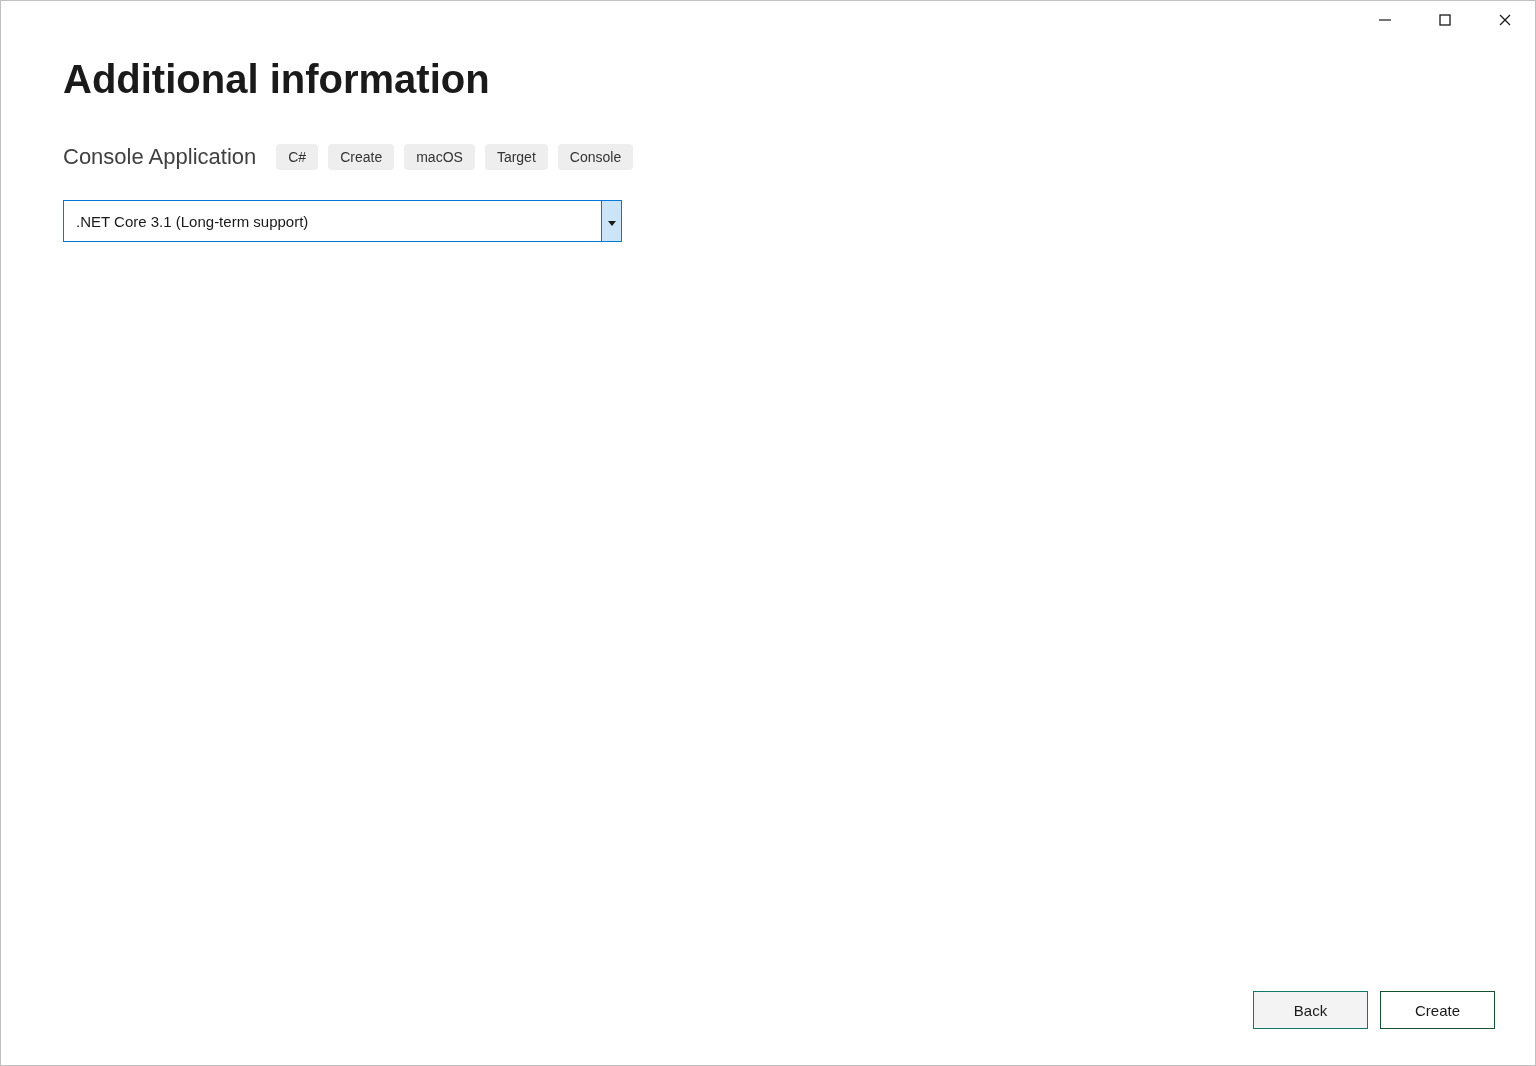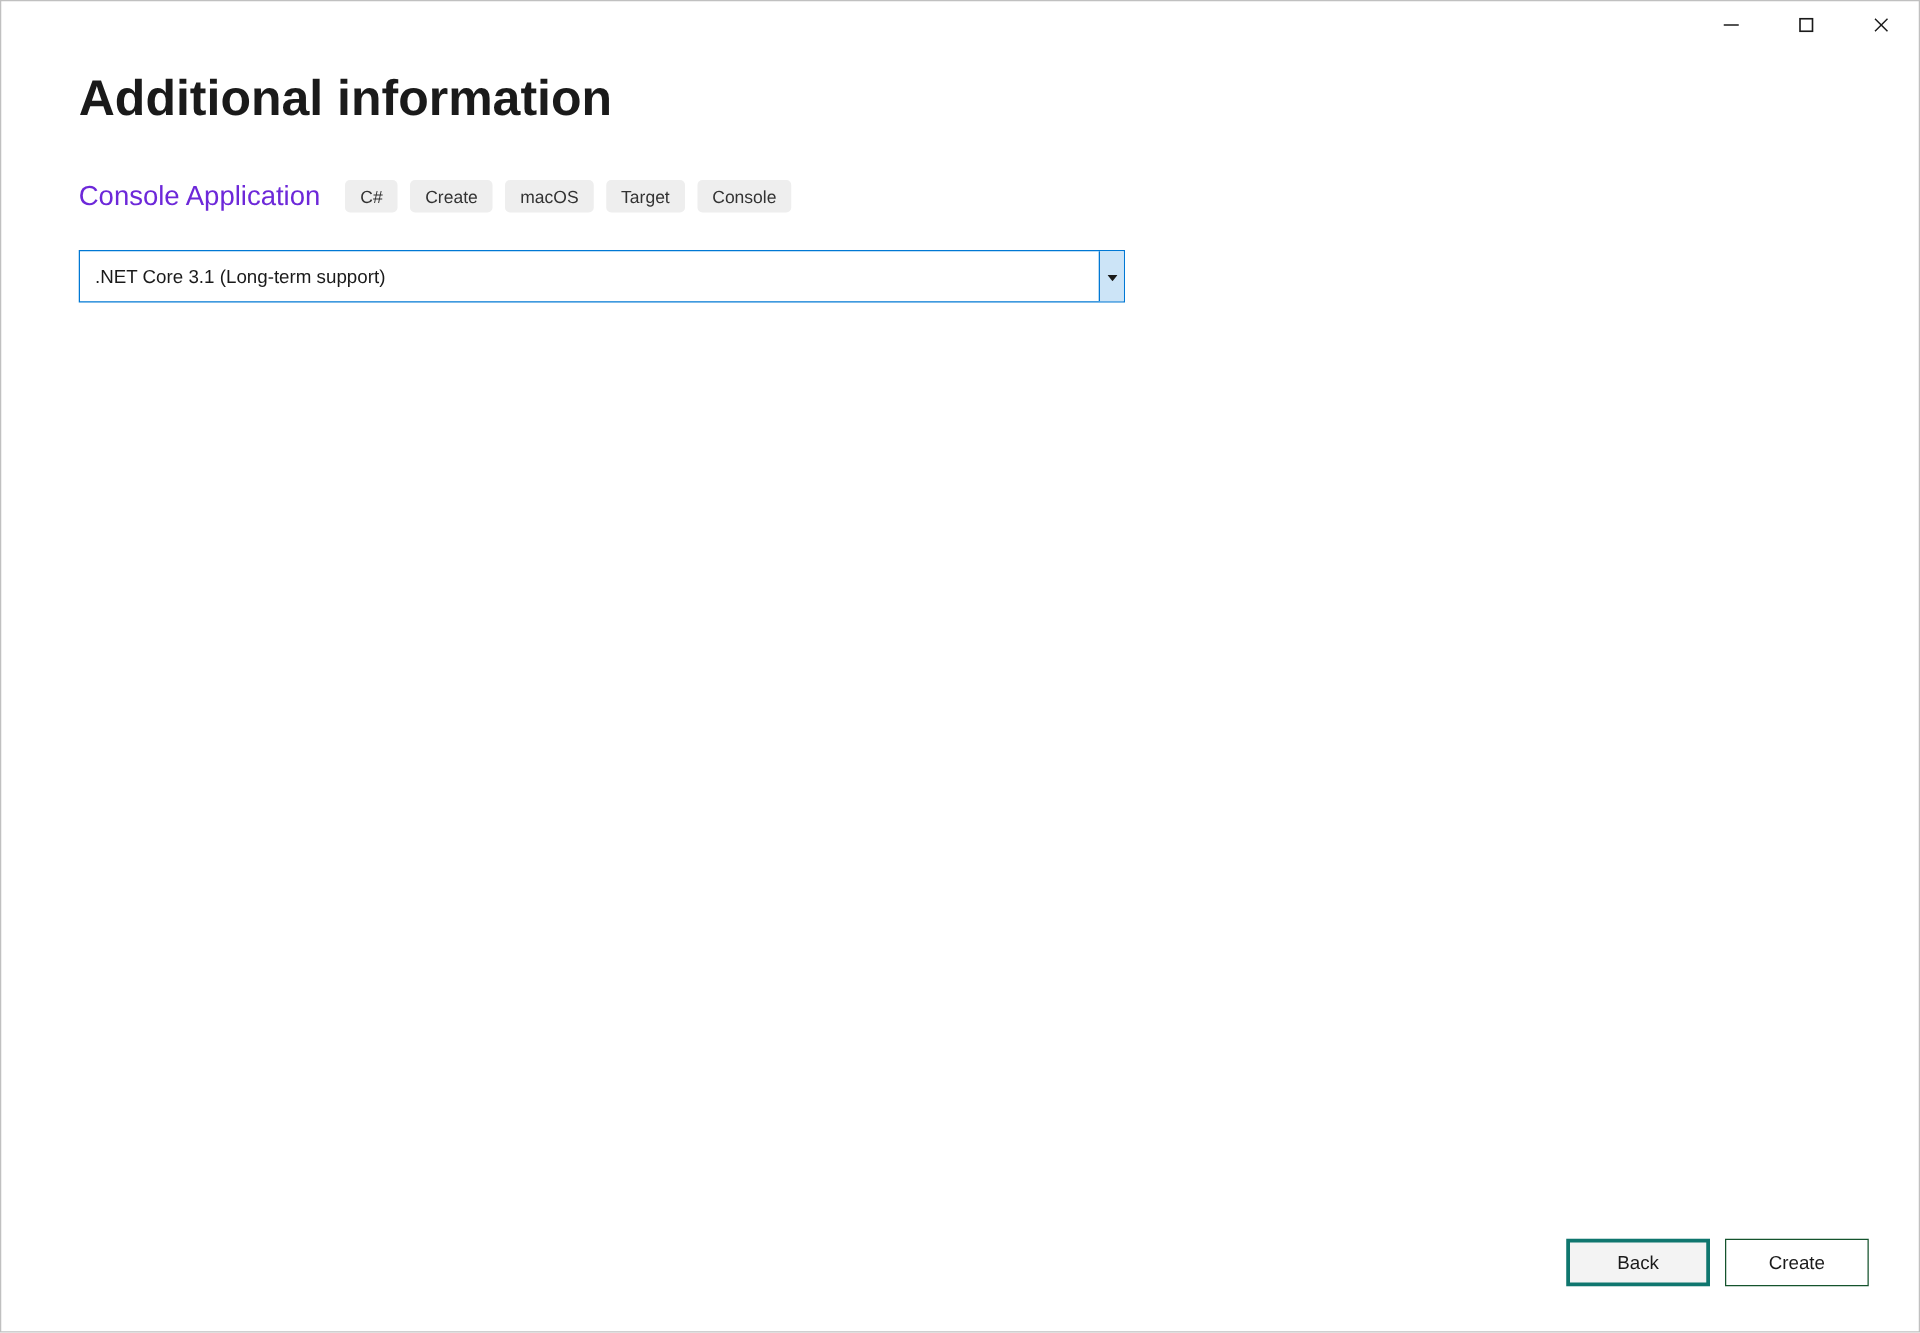--- a/index.html
+++ b/index.html
@@ -48,40 +48,40 @@
     }
     .subtitle-row {
       display: flex;
       align-items: center;
       gap: 20px;
       margin-bottom: 30px;
     }
     .subtitle {
       font-size: 22px;
       font-weight: 400;
-      color: #6d28d9;
+      color: #404040;
     }
     .tags {
       display: flex;
       gap: 10px;
     }
     .tag {
       background: #eeeeee;
       color: #333333;
       font-size: 14px;
       padding: 5px 12px;
       border-radius: 4px;
     }
     .field-label {
       font-size: 15px;
       color: #1a1a1a;
       margin-bottom: 10px;
     }
     .dropdown {
-      width: 837px;
+      width: 559px;
       height: 42px;
       border: 1px solid #0078d4;
       display: flex;
       align-items: stretch;
       cursor: pointer;
       background: #ffffff;
     }
     .dropdown-text {
       flex: 1;
       display: flex;
@@ -114,21 +114,21 @@
       height: 38px;
       font-size: 15px;
       font-family: inherit;
       cursor: pointer;
       display: flex;
       align-items: center;
       justify-content: center;
     }
     .btn-back {
       background: #f3f3f3;
-      border: 3px solid #0f766e;
+      border: 1px solid #0f766e;
       color: #1a1a1a;
     }
     .btn-create {
       background: #ffffff;
       border: 1px solid #14532d;
       color: #1a1a1a;
     }
   </style>
 </head>
 <body>

